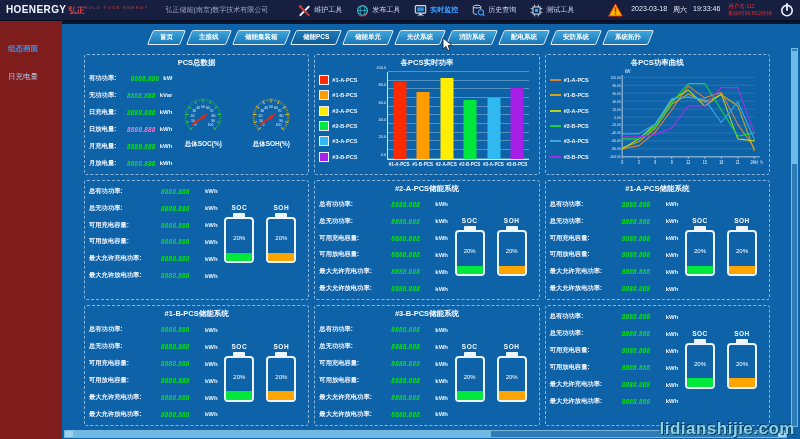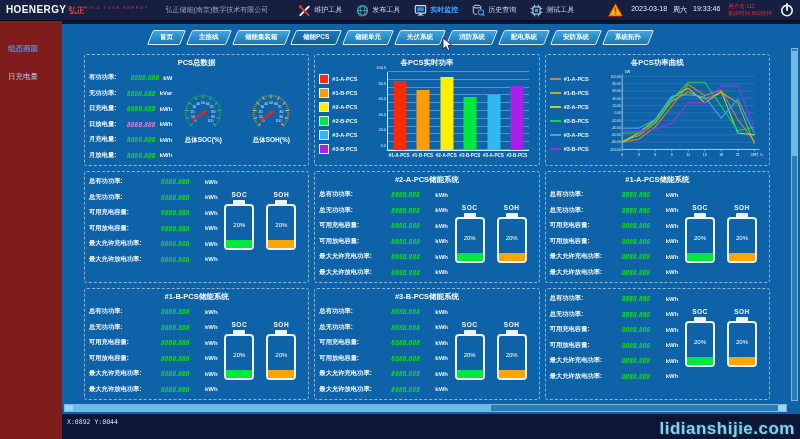--- a/index.html
+++ b/index.html
@@ -893,20 +893,17 @@
           <span class="harrow" style="right:0;"></span>
         </div>
         <div id="vscroll">
           <span id="vthumb"></span>
         </div>
 
         <svg id="cursor" width="11" height="15" viewBox="0 0 11 15">
           <path d="M1 1 L1 12 L4 9.4 L5.8 13.6 L7.8 12.7 L6 8.6 L10 8.4 Z" fill="#ffffff" stroke="#10141c" stroke-width="0.8"></path>
         </svg>
       </div>
-      <div id="bottombar">
-        <span>X:0892 Y:0044</span>
-      </div>
     </div>
   </div>
 
   <div id="watermark">lidianshijie.com</div>
 </div>
 
 </body></html>

